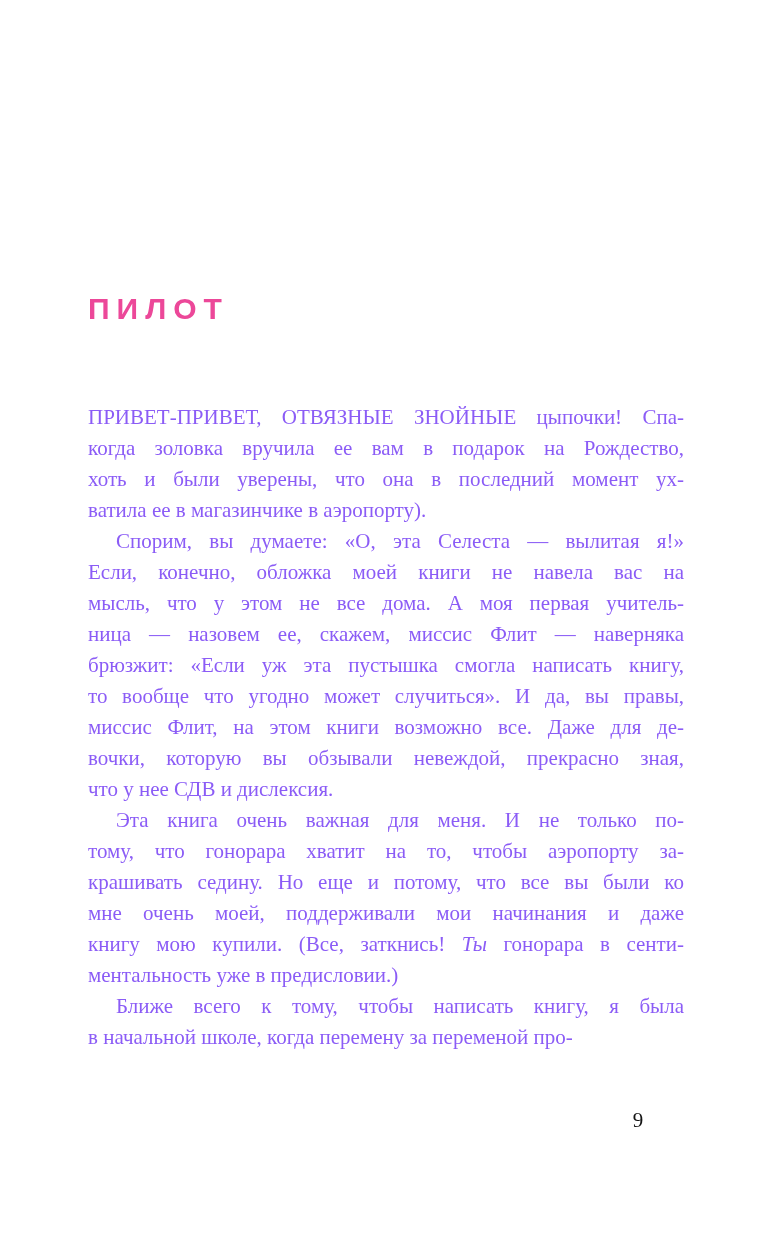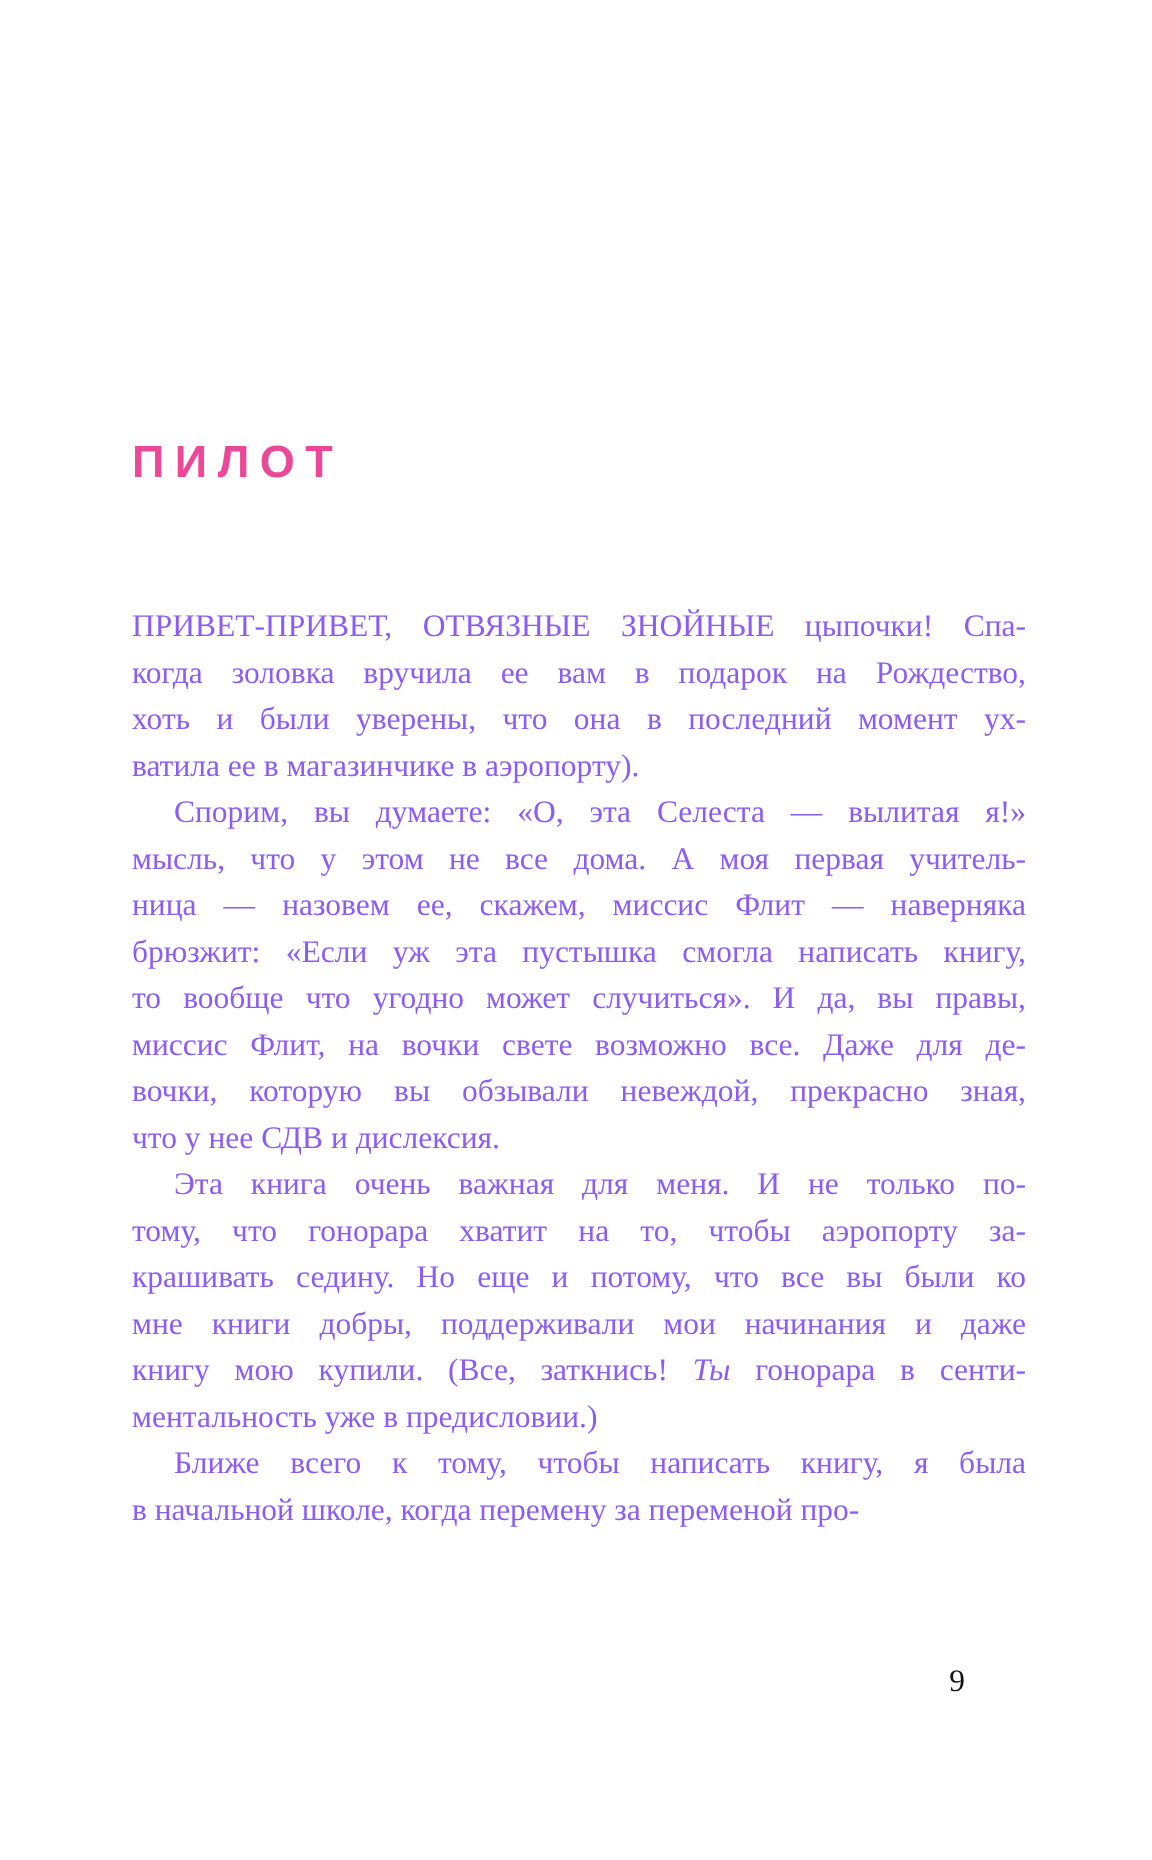--- a/index.html
+++ b/index.html
@@ -63,33 +63,34 @@
 
   <div class="body-text">
       <div class="para">
         <div class="line"><span>ПРИВЕТ-ПРИВЕТ, ОТВЯЗНЫЕ ЗНОЙНЫЕ цыпочки! Спа-</span></div>
         <div class="line"><span>когда золовка вручила ее вам в подарок на Рождество,</span></div>
         <div class="line"><span>хоть и были уверены, что она в последний момент ух-</span></div>
         <div class="line last"><span>ватила ее в магазинчике в аэропорту).</span></div>
       </div>
       <div class="para indent">
         <div class="line"><span>Спорим, вы думаете: «О, эта Селеста — вылитая я!»</span></div>
+        <div class="line"><span>Если, конечно, обложка моей книги не навела вас на</span></div>
         <div class="line"><span>мысль, что у этом не все дома. А моя первая учитель-</span></div>
         <div class="line"><span>ница — назовем ее, скажем, миссис Флит — наверняка</span></div>
         <div class="line"><span>брюзжит: «Если уж эта пустышка смогла написать книгу,</span></div>
         <div class="line"><span>то вообще что угодно может случиться». И да, вы правы,</span></div>
-        <div class="line"><span>миссис Флит, на вочки свете возможно все. Даже для де-</span></div>
+        <div class="line"><span>миссис Флит, на этом книги возможно все. Даже для де-</span></div>
         <div class="line"><span>вочки, которую вы обзывали невеждой, прекрасно зная,</span></div>
         <div class="line last"><span>что у нее СДВ и дислексия.</span></div>
       </div>
       <div class="para indent">
         <div class="line"><span>Эта книга очень важная для меня. И не только по-</span></div>
         <div class="line"><span>тому, что гонорара хватит на то, чтобы аэропорту за-</span></div>
         <div class="line"><span>крашивать седину. Но еще и потому, что все вы были ко</span></div>
-        <div class="line"><span>мне книги добры, поддерживали мои начинания и даже</span></div>
+        <div class="line"><span>мне очень моей, поддерживали мои начинания и даже</span></div>
         <div class="line"><span>книгу мою купили. (Все, заткнись! </span><i>Ты</i><span> гонорара в сенти-</span></div>
         <div class="line last"><span>ментальность уже в предисловии.)</span></div>
       </div>
       <div class="para indent">
         <div class="line"><span>Ближе всего к тому, чтобы написать книгу, я была</span></div>
         <div class="line last"><span>в начальной школе, когда перемену за переменой про-</span></div>
       </div>
     </div>
 
   <div class="page-number">9</div>

